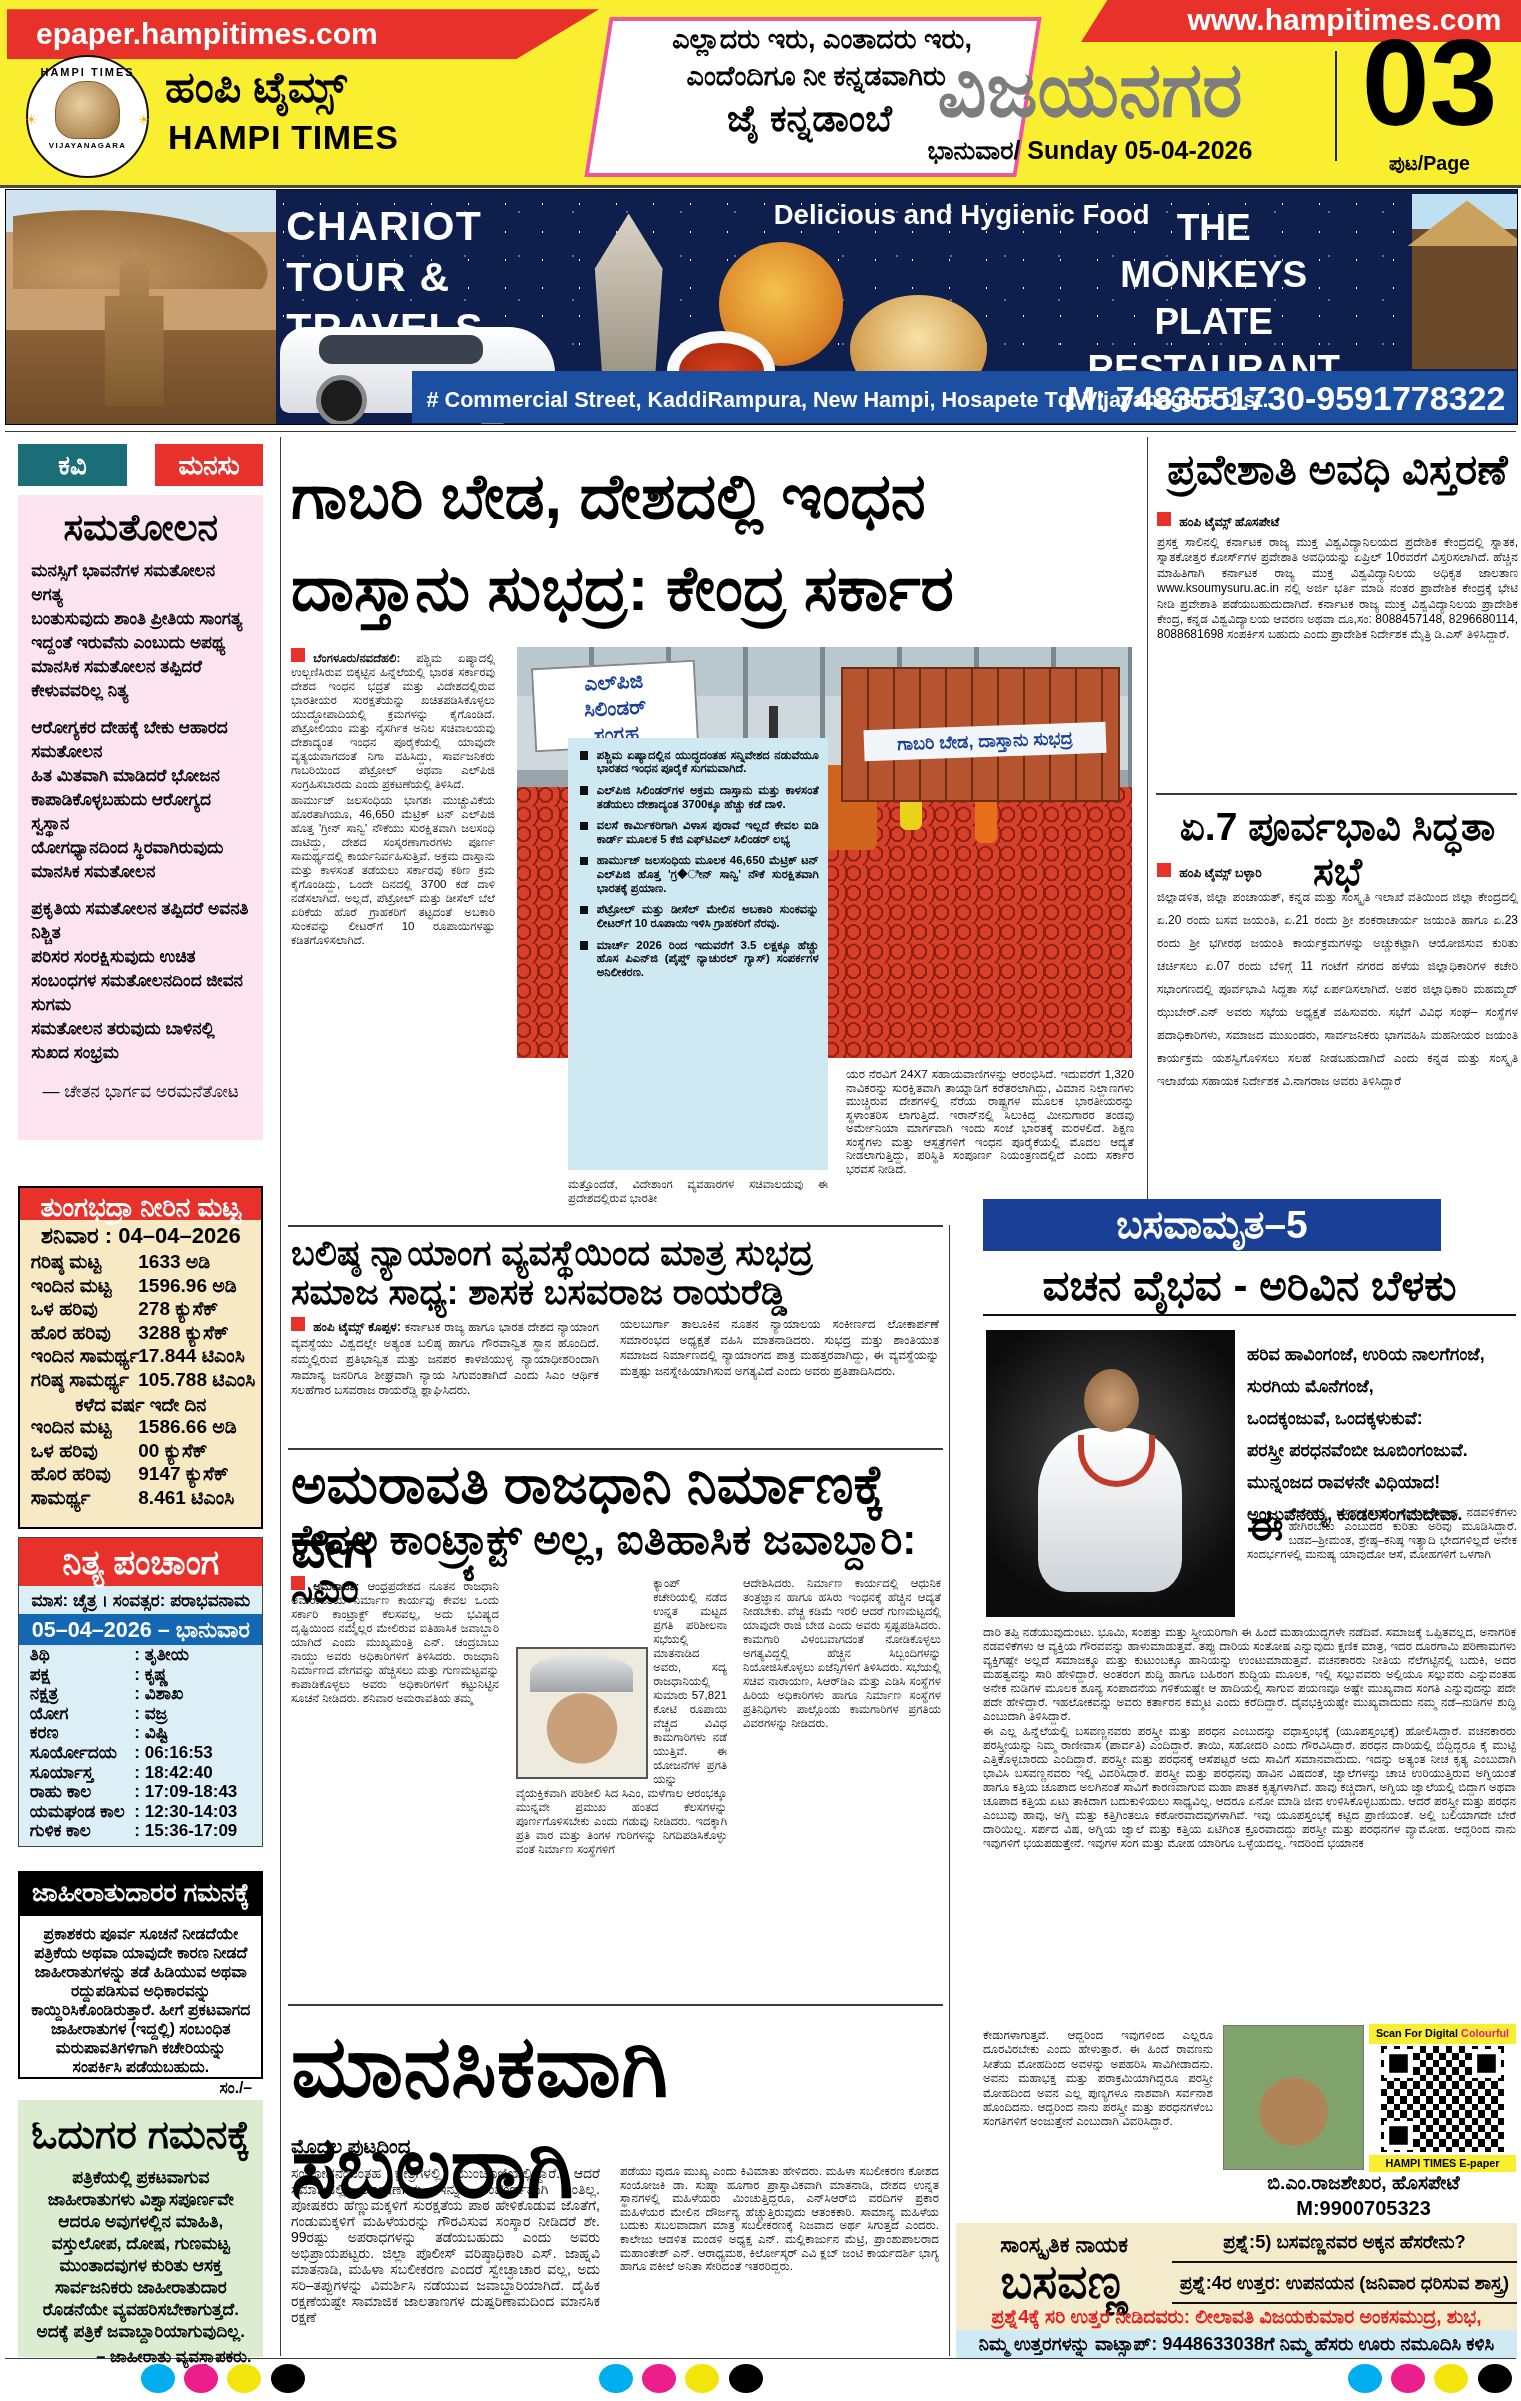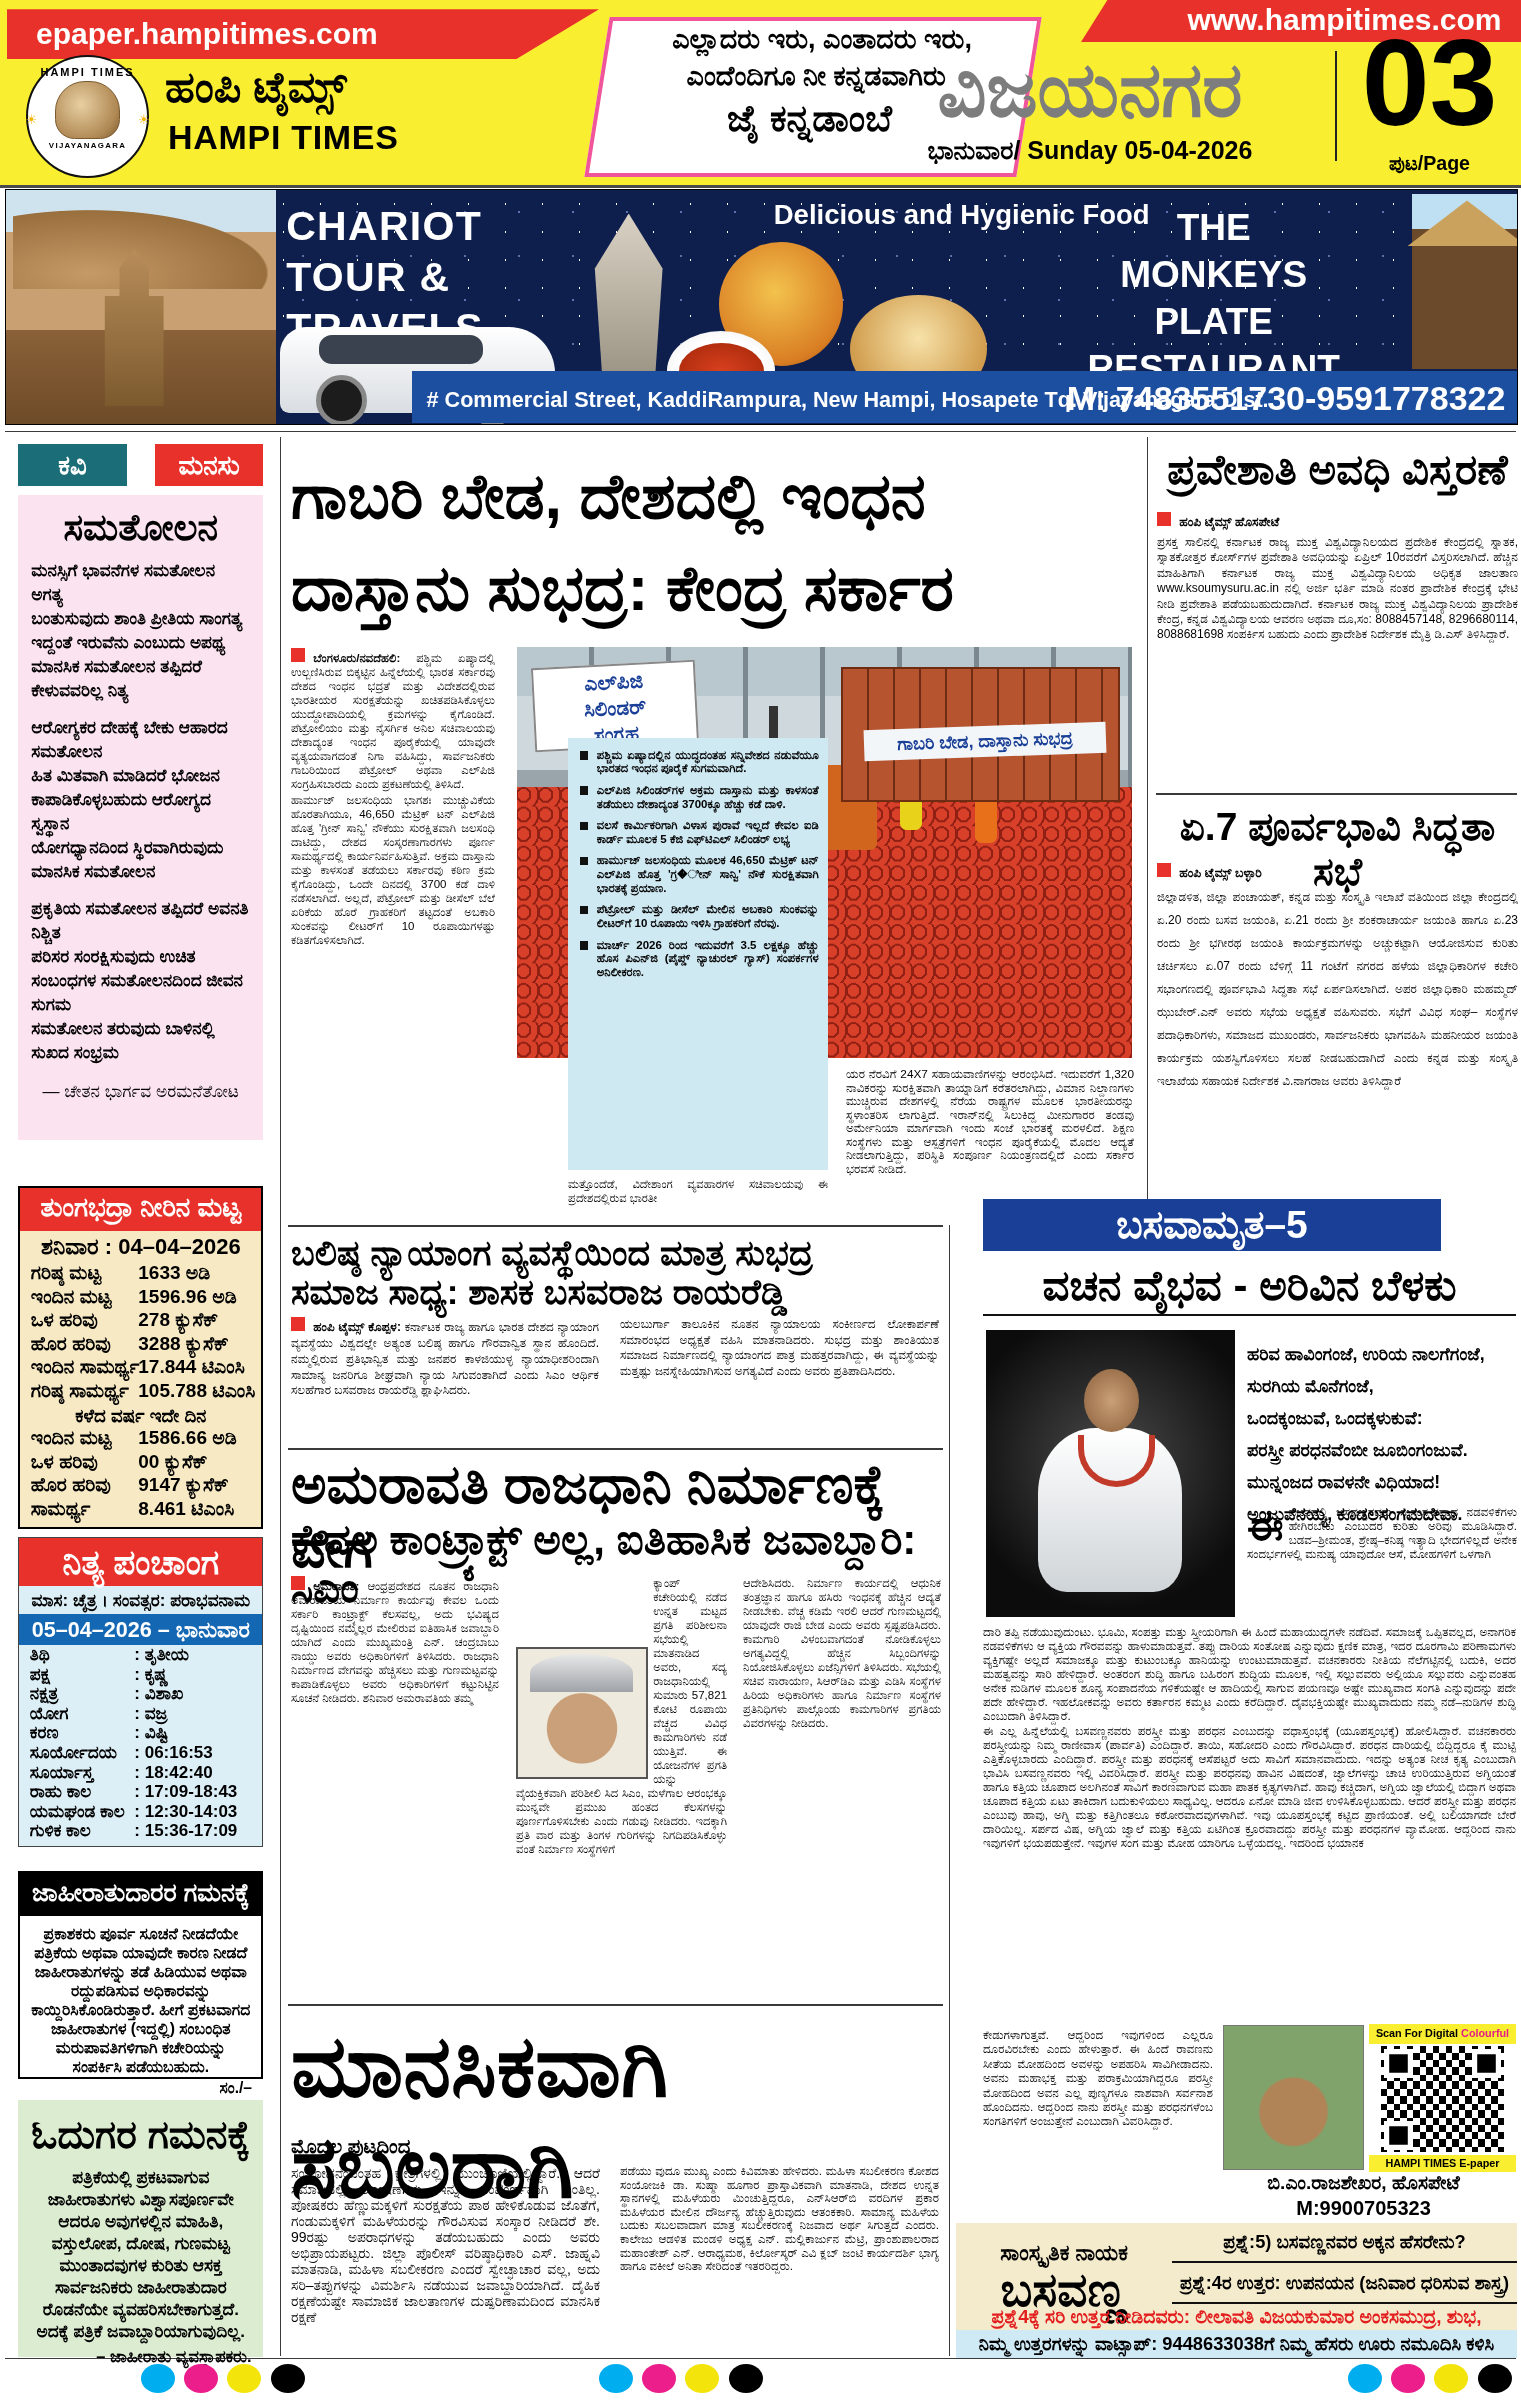--- a/index.html
+++ b/index.html
@@ -76,21 +76,21 @@
   
   #kavi-bar{left:18.3px;top:444px;width:245px;height:42px;display:flex;gap:28px;}
   #kavi-bar div{flex:1;color:#fff;font-size:26px;font-weight:800;text-align:center;line-height:42px;}
   #kavi-l{background:#1b6e78;} #kavi-r{background:#e8312a;}
   #poem-box{left:18.3px;top:495px;width:245px;height:645px;background:#fbe3ef;box-sizing:border-box;padding:11.8px 13px;}
   #poem-box h2{margin:0 0 10.5px;text-align:center;font-size:37px;font-weight:800;}
   #poem-box .pl{font-size:17px;font-weight:bold;line-height:24px;}
   #poem-box .gap{height:13px;}
   #poem-box .auth{margin-top:17px;text-align:center;font-size:17px;font-weight:normal;}
   #water-box{left:18.3px;top:1186px;width:245px;height:343px;border:2.6px solid #000;background:#f7e9c3;box-sizing:border-box;}
-  #water-box .wh{background:#e8312a;color:#fff;font-size:26px;font-weight:800;text-align:center;line-height:39px;height:43px;}
+  #water-box .wh{background:#e8312a;color:#fff;font-size:26px;font-weight:800;text-align:center;line-height:39px;height:32px;}
   #water-box .wd{font-size:22px;font-weight:800;text-align:center;line-height:31px;}
   .wrow{position:relative;height:23.6px;font-size:19px;font-weight:800;}
   .wrow .wl{position:absolute;left:10.5px;} .wrow .wv{position:absolute;left:118px;}
   #water-box .wmid{font-size:18.3px;font-weight:800;text-align:center;line-height:23.6px;}
   #panchanga-box{left:18.3px;top:1537px;width:245px;height:310px;background:#dceef6;border:1.3px solid #444;box-sizing:border-box;}
   #panchanga-box .ph1{background:#e8312a;color:#fff;font-size:34px;font-weight:800;text-align:center;line-height:48px;height:48px;}
   #panchanga-box .ph2{font-size:17px;font-weight:800;text-align:center;line-height:29px;height:28px;}
   #panchanga-box .ph3{background:#1467b3;color:#fff;font-size:21.6px;font-weight:800;text-align:center;line-height:31px;height:31px;}
   .prow{position:relative;height:19.6px;font-size:17px;font-weight:800;}
   .prow .pl{position:absolute;left:10.5px;} .prow .pv{position:absolute;left:115px;}
@@ -190,21 +190,21 @@
       repeating-linear-gradient(90deg,#000 0 6.5px,#fff 6.5px 13px),
       repeating-linear-gradient(#000 0 6.5px,#fff 6.5px 14.4px);background-blend-mode:difference;position:relative;}
   #qr .fp{position:absolute;width:29px;height:29px;background:#000;box-shadow:inset 0 0 0 5.2px #fff,inset 0 0 0 11.8px #000;}
   #qr .a{left:2.6px;top:2.6px;} #qr .b{right:2.6px;top:2.6px;} #qr .c{left:2.6px;bottom:2.6px;}
   #qr-block .qbot{background:#f9ee30;font-size:10.8px;font-weight:800;text-align:center;line-height:17px;height:17px;}
   #contrib-cap{left:1208px;top:2172px;width:311px;text-align:center;font-size:19px;font-weight:800;}
   #contrib-ph{left:1208px;top:2197px;width:311px;text-align:center;font-size:20px;font-weight:800;}
   
   #quiz-box{left:956px;top:2223px;width:561px;height:135px;background:#f4ebcd;}
   #quiz-left{position:absolute;left:0;top:0;width:216px;height:79px;text-align:center;}
-  #quiz-left .t1{font-size:21.6px;font-weight:800;margin-top:17px;}
+  #quiz-left .t1{font-size:21.6px;font-weight:800;margin-top:9px;}
   #quiz-left .t2{font-size:47px;font-weight:800;line-height:48px;}
   #quiz-right{position:absolute;left:216px;top:0;width:345px;height:79px;}
   #quiz-right .qq{font-size:18.3px;font-weight:800;text-align:center;line-height:38px;height:38px;border-bottom:2px solid #111;}
   #quiz-right .qa{font-size:18.3px;font-weight:800;text-align:center;line-height:39px;height:39px;border-bottom:2px solid #111;}
   #quiz-win{position:absolute;left:0;top:80px;width:561px;text-align:center;color:#e31e1e;font-size:19px;font-weight:800;line-height:27.5px;}
   #quiz-wa{position:absolute;left:0;top:107px;width:561px;height:27.5px;background:#cfe9f5;text-align:center;
      font-size:18.3px;font-weight:800;line-height:27.5px;}
   
   .dotset{position:absolute;top:2364px;display:flex;gap:9.2px;}
   .dot{width:34px;height:29px;border-radius:50%;}

